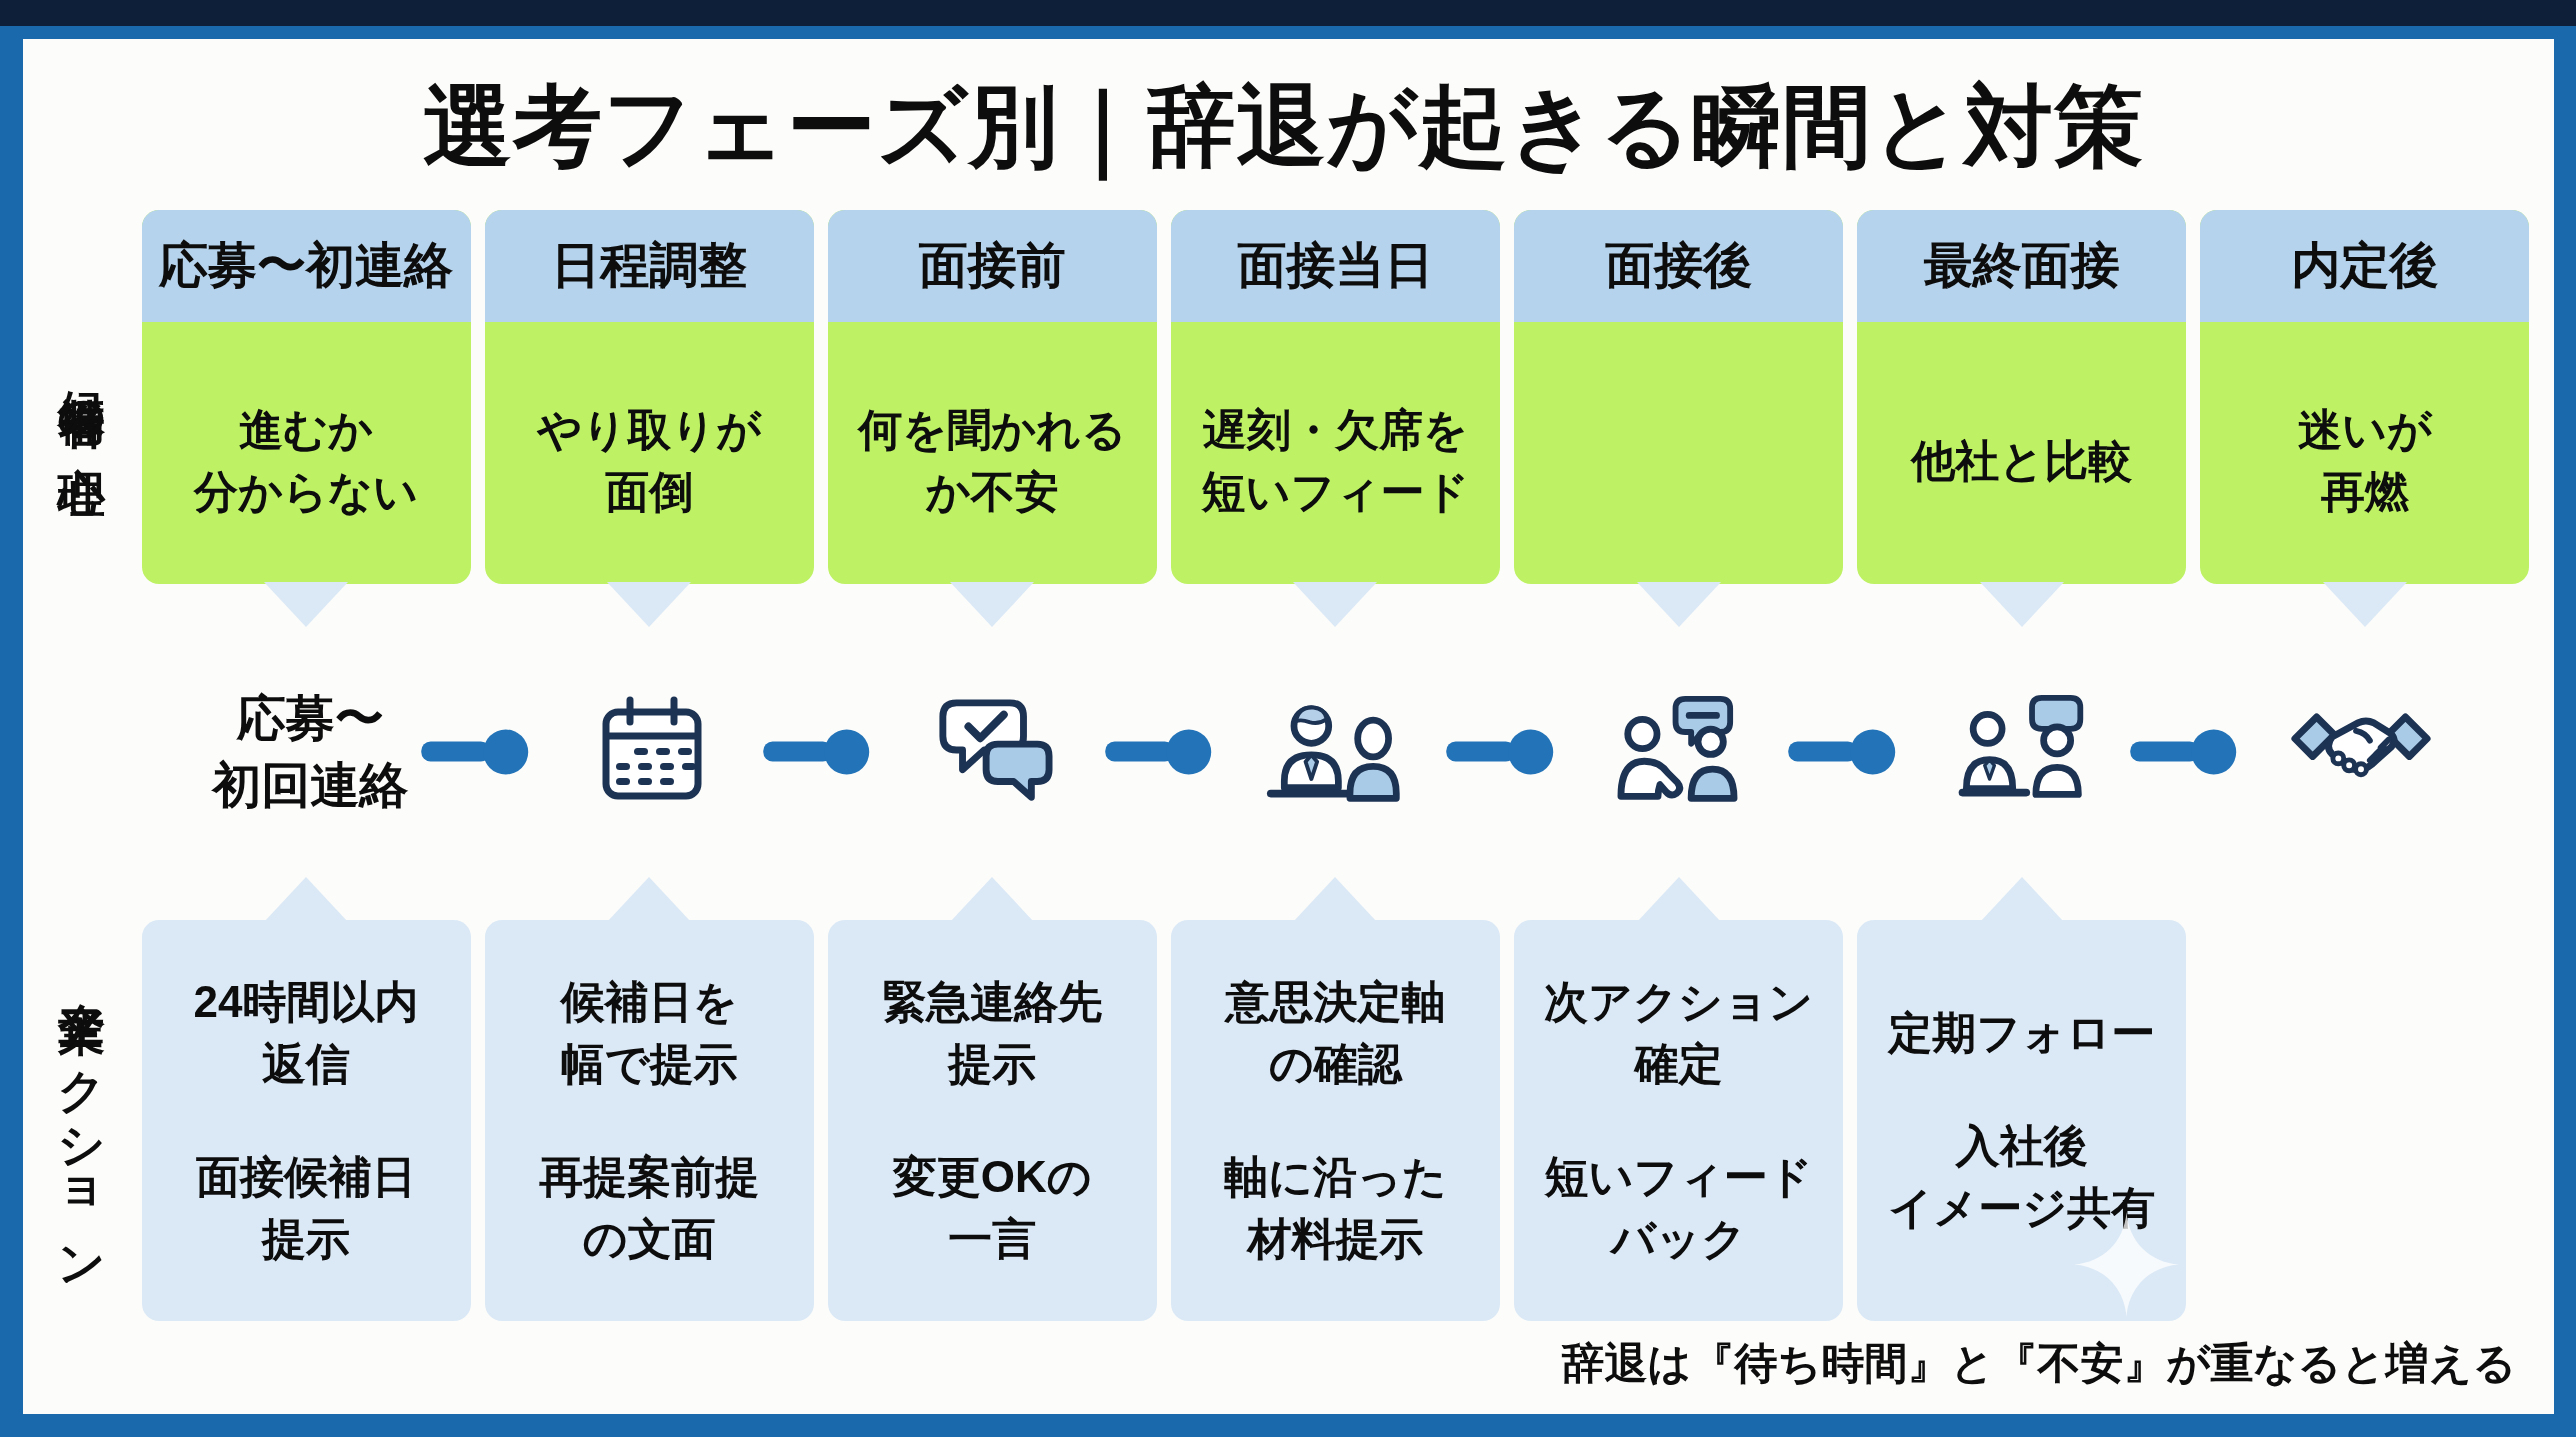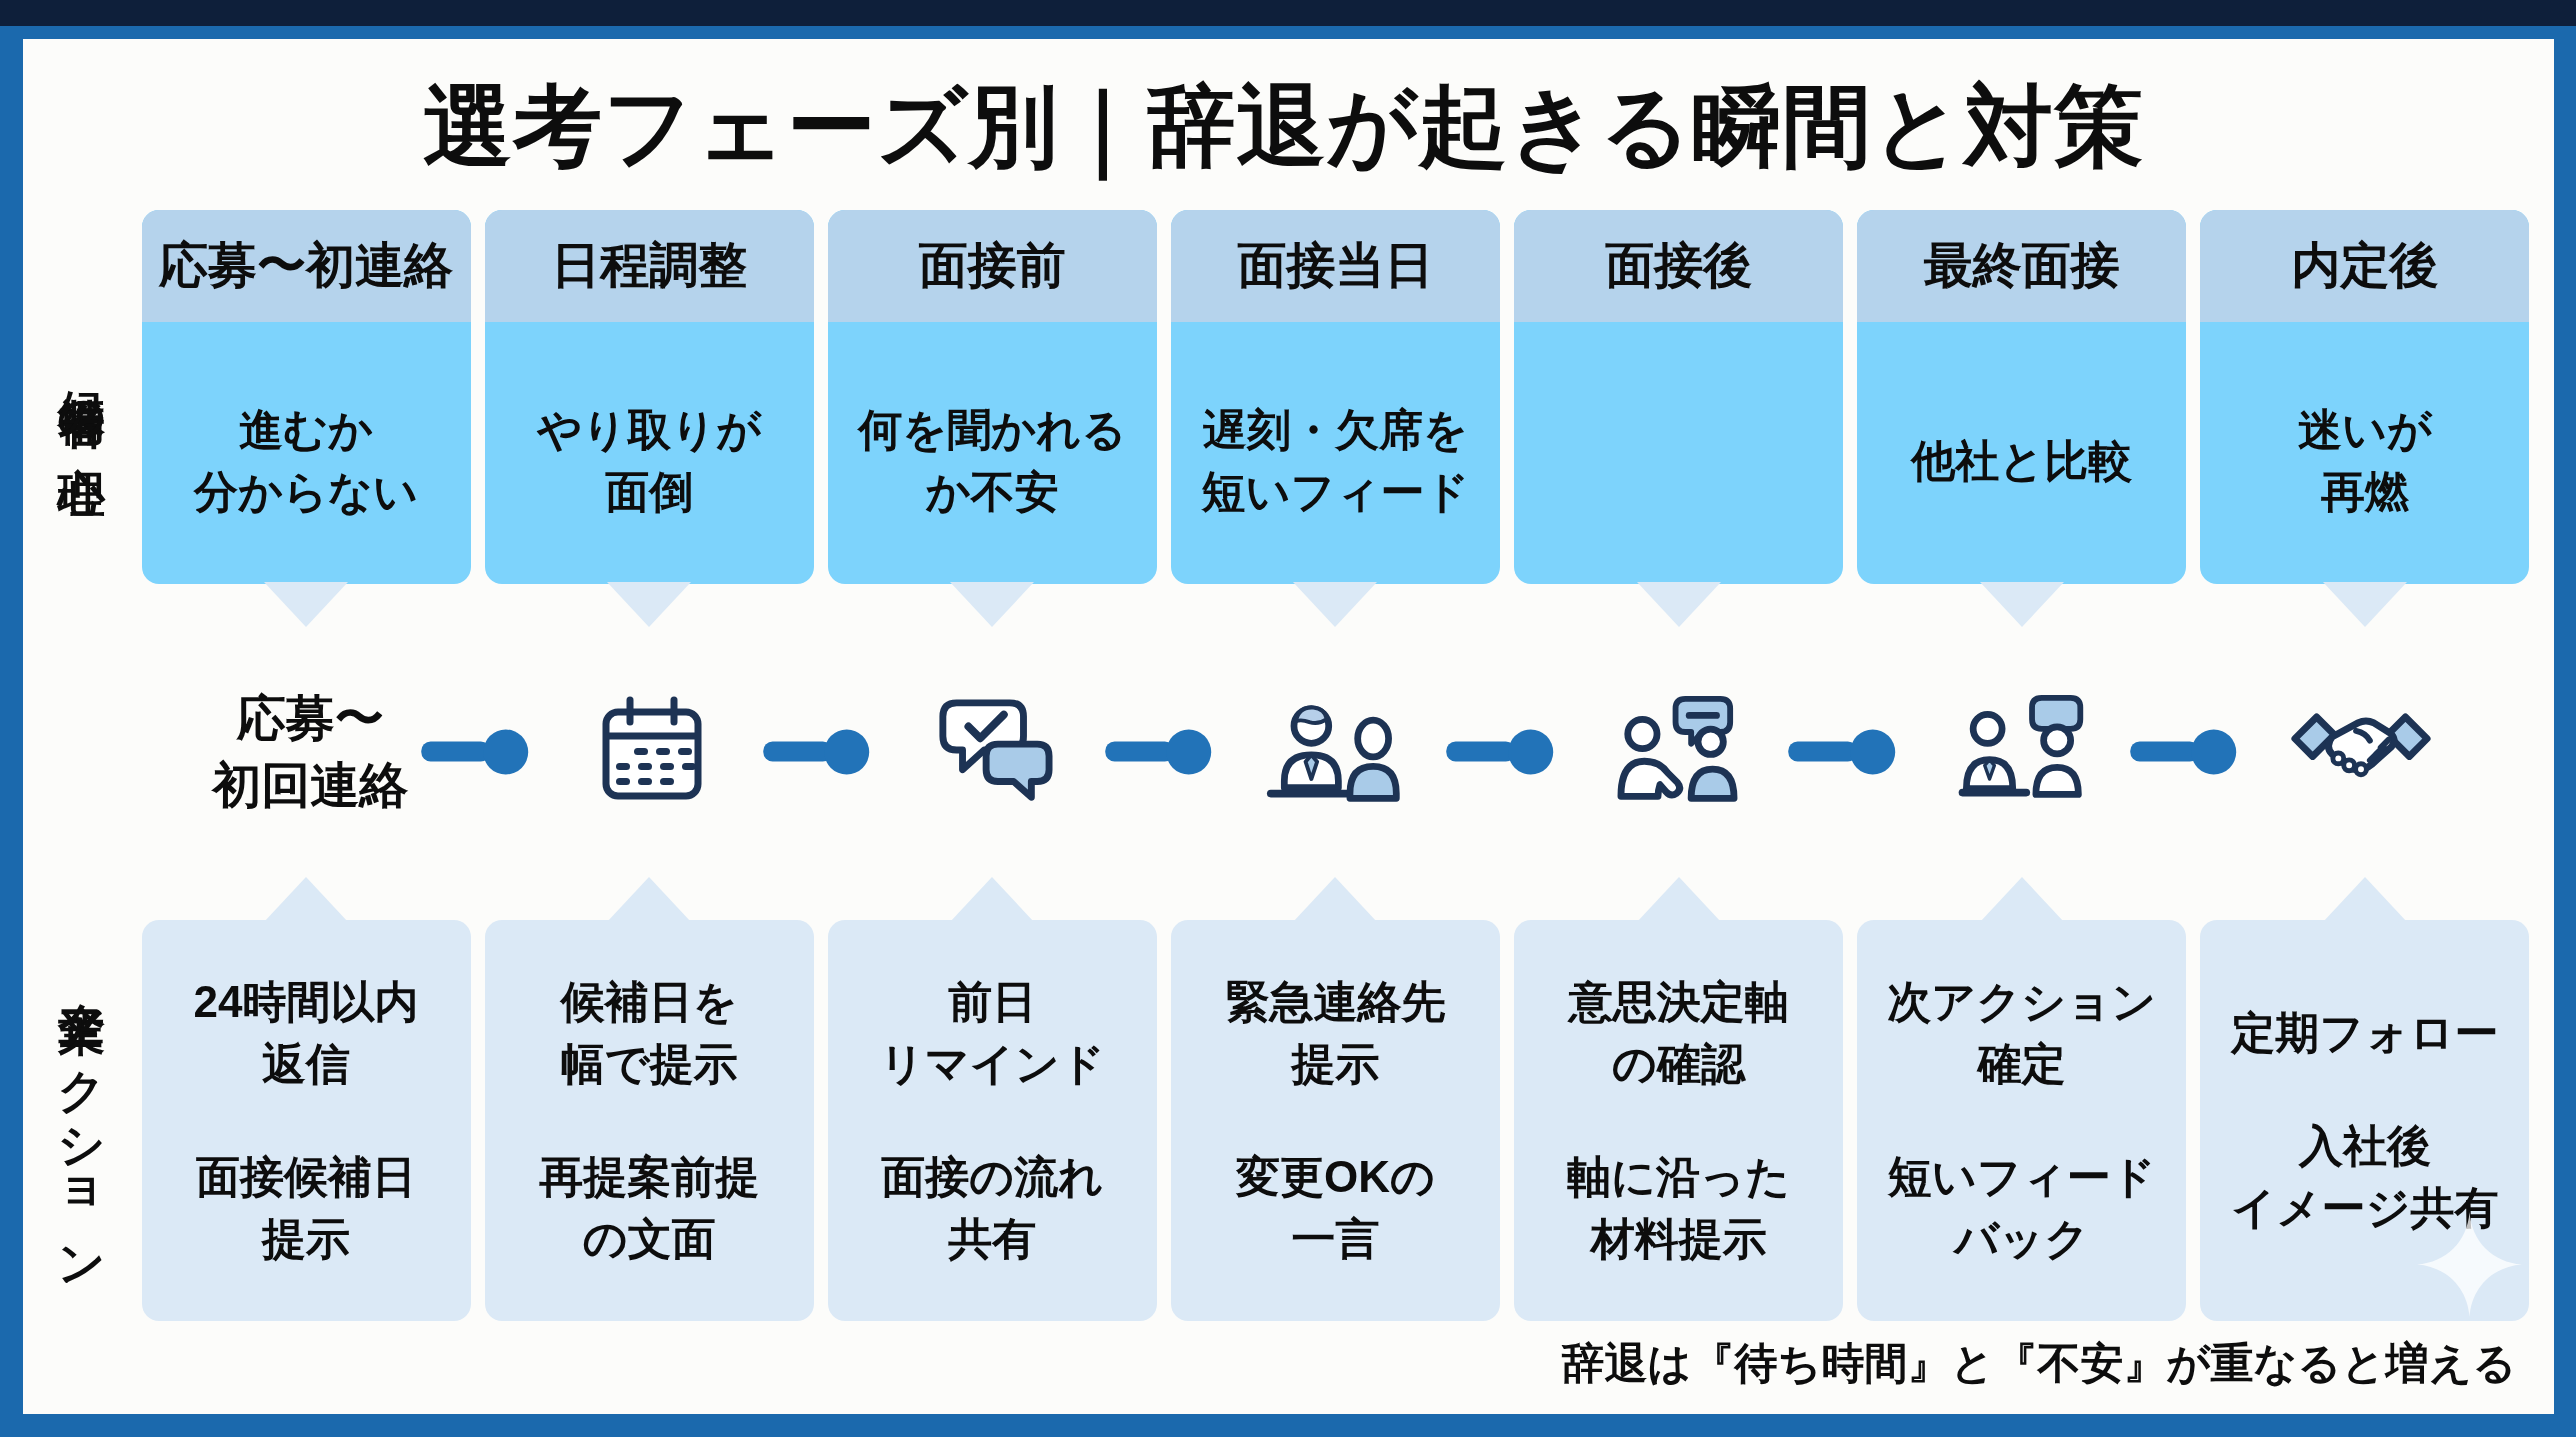--- a/index.html
+++ b/index.html
@@ -26,21 +26,21 @@
     grid-template-rows:374px 242px 401px;
     column-gap:14px;row-gap:47px;
   }
   .side-label{
     writing-mode:vertical-rl;text-orientation:mixed;
     font-size:47px;font-weight:900;color:#0d0d0d;
     display:flex;align-items:center;justify-content:center;
     justify-self:center;letter-spacing:5.6px;
   }
   .phase-box{
-    position:relative;background:#7dd3fc;border-radius:17px;
+    position:relative;background:#bef264;border-radius:17px;
     display:flex;flex-direction:column;gap:16px;
   }
   .phase-header{
     background:#b5d3ec;border-radius:17px 17px 0 0;height:112px;
     display:flex;align-items:center;justify-content:center;
     font-size:49px;font-weight:900;color:#0d0d0d;white-space:nowrap;
   }
   .phase-psych{
     flex:1;display:flex;align-items:center;justify-content:center;
     font-size:44px;font-weight:900;color:#0d0d0d;
@@ -263,27 +263,20 @@
       </div>
       <div class="action-box">
         <div class="tail-up"></div>
         <div class="action-text">候補日を
 幅で提示</div>
         <div class="action-text">再提案前提
 の文面</div>
       </div>
       <div class="action-box">
         <div class="tail-up"></div>
-        <div class="action-text">前日
-リマインド</div>
-        <div class="action-text">面接の流れ
-共有</div>
-      </div>
-      <div class="action-box">
-        <div class="tail-up"></div>
         <div class="action-text">緊急連絡先
 提示</div>
         <div class="action-text">変更OKの
 一言</div>
       </div>
       <div class="action-box">
         <div class="tail-up"></div>
         <div class="action-text">意思決定軸
 の確認</div>
         <div class="action-text">軸に沿った

